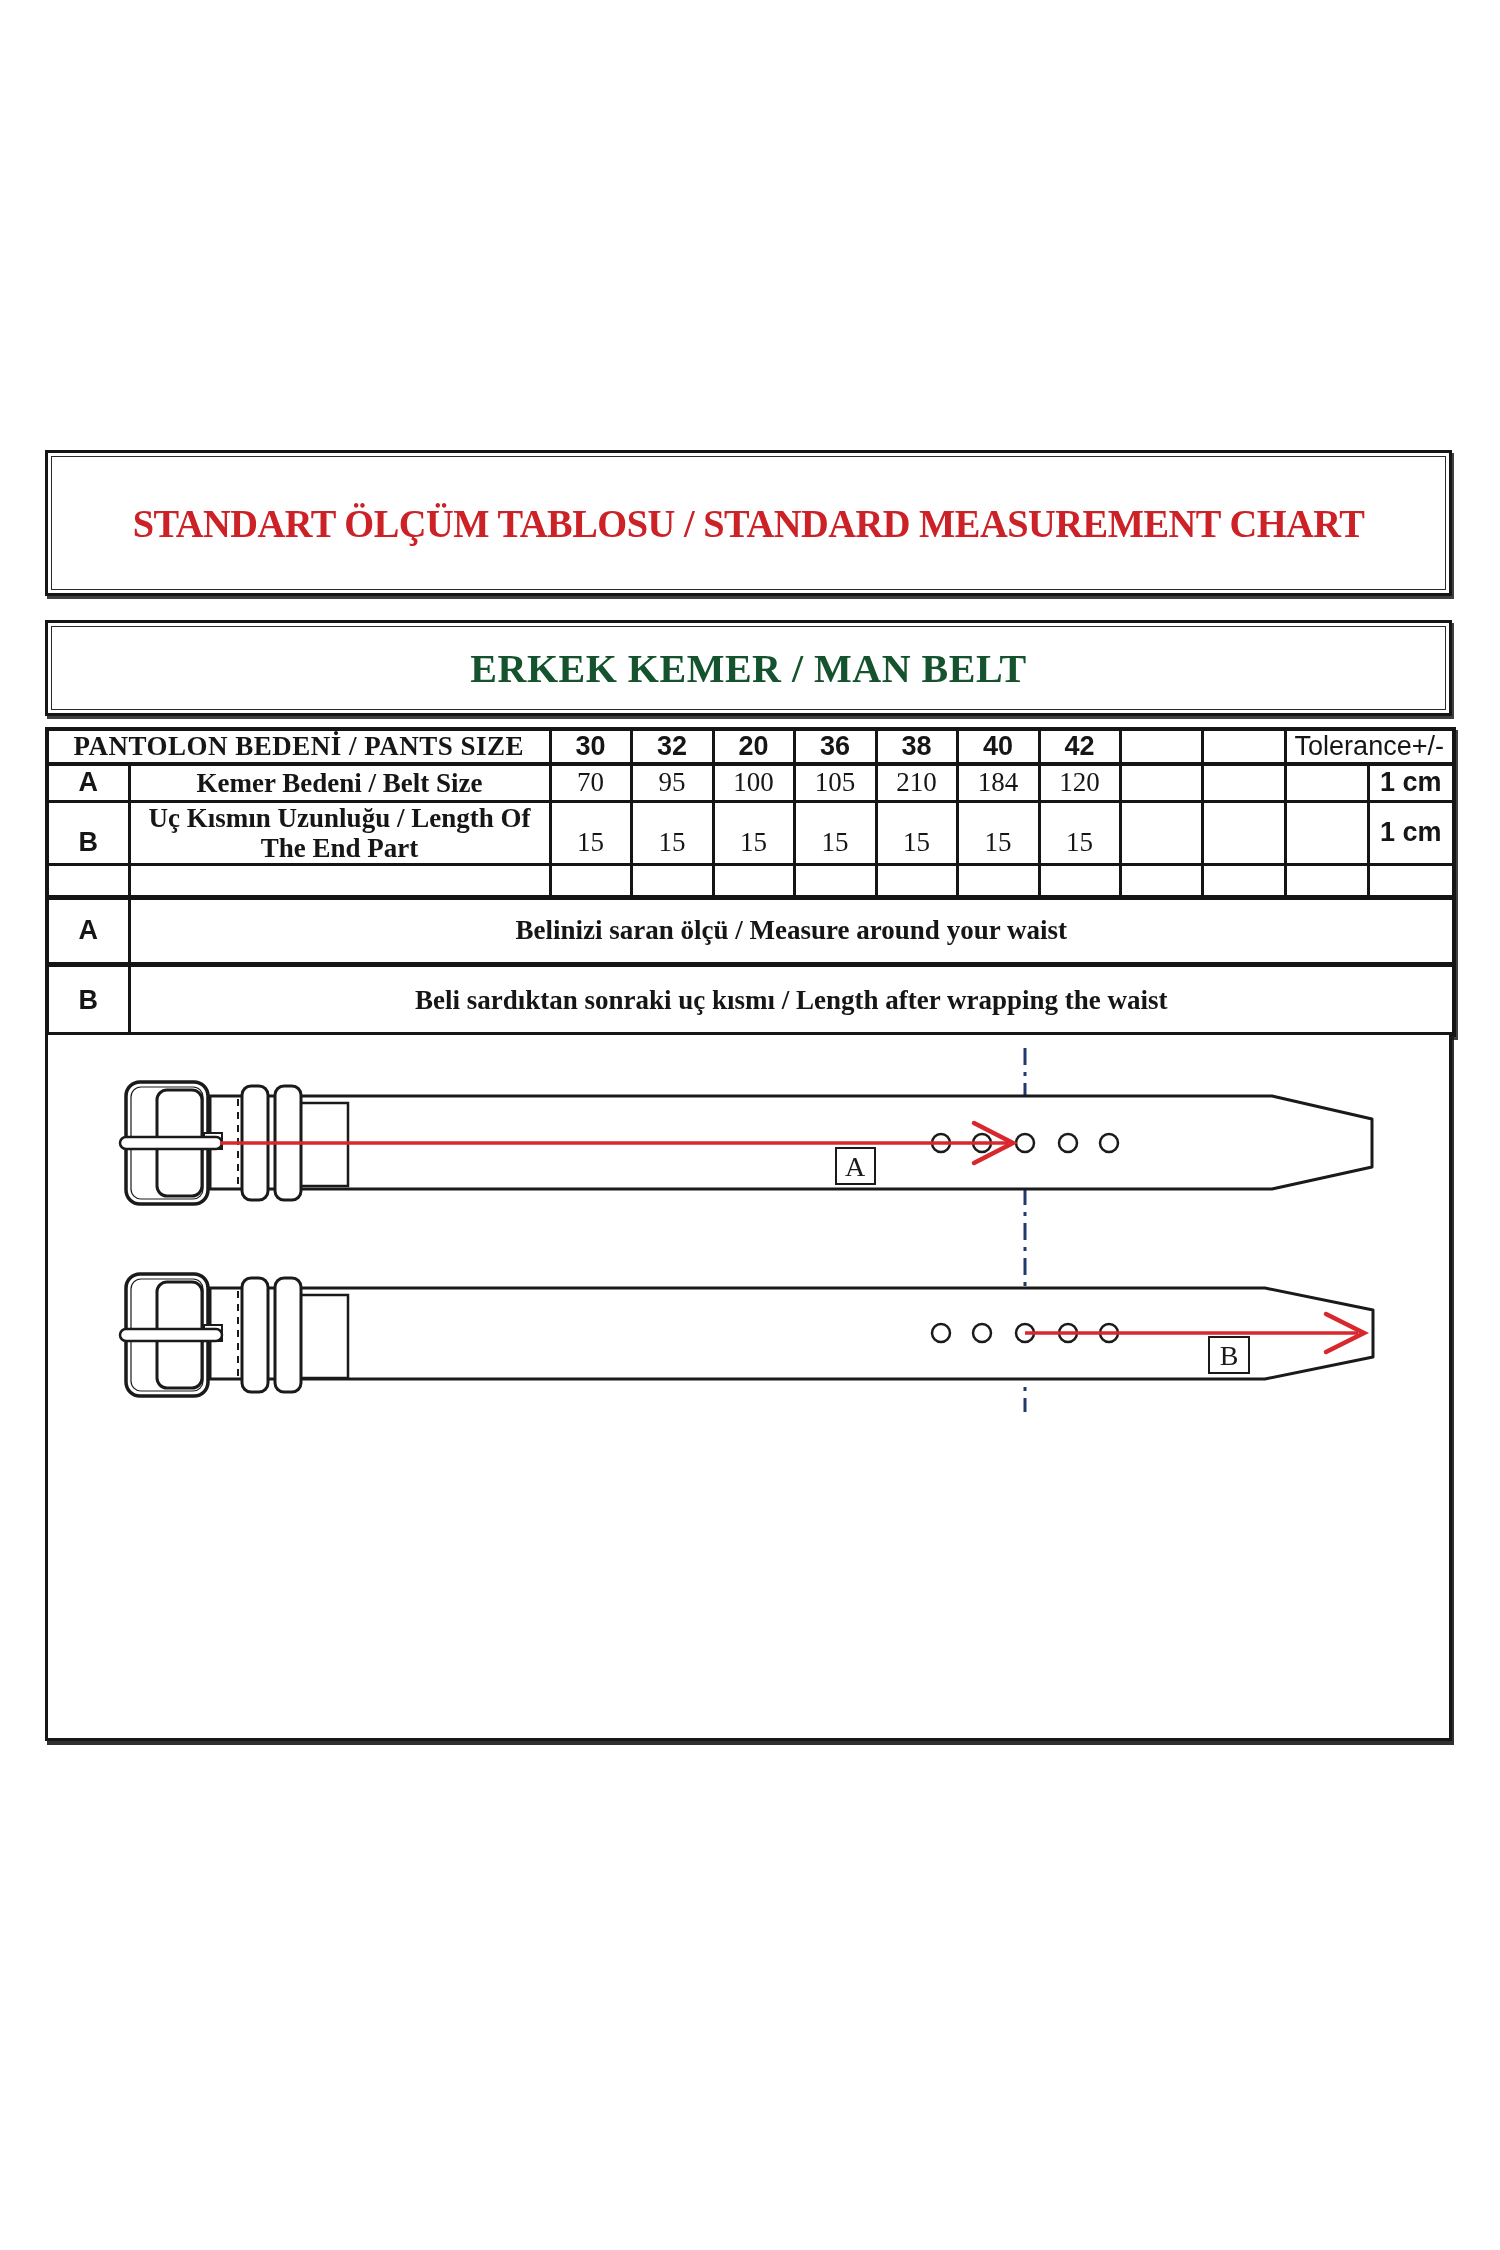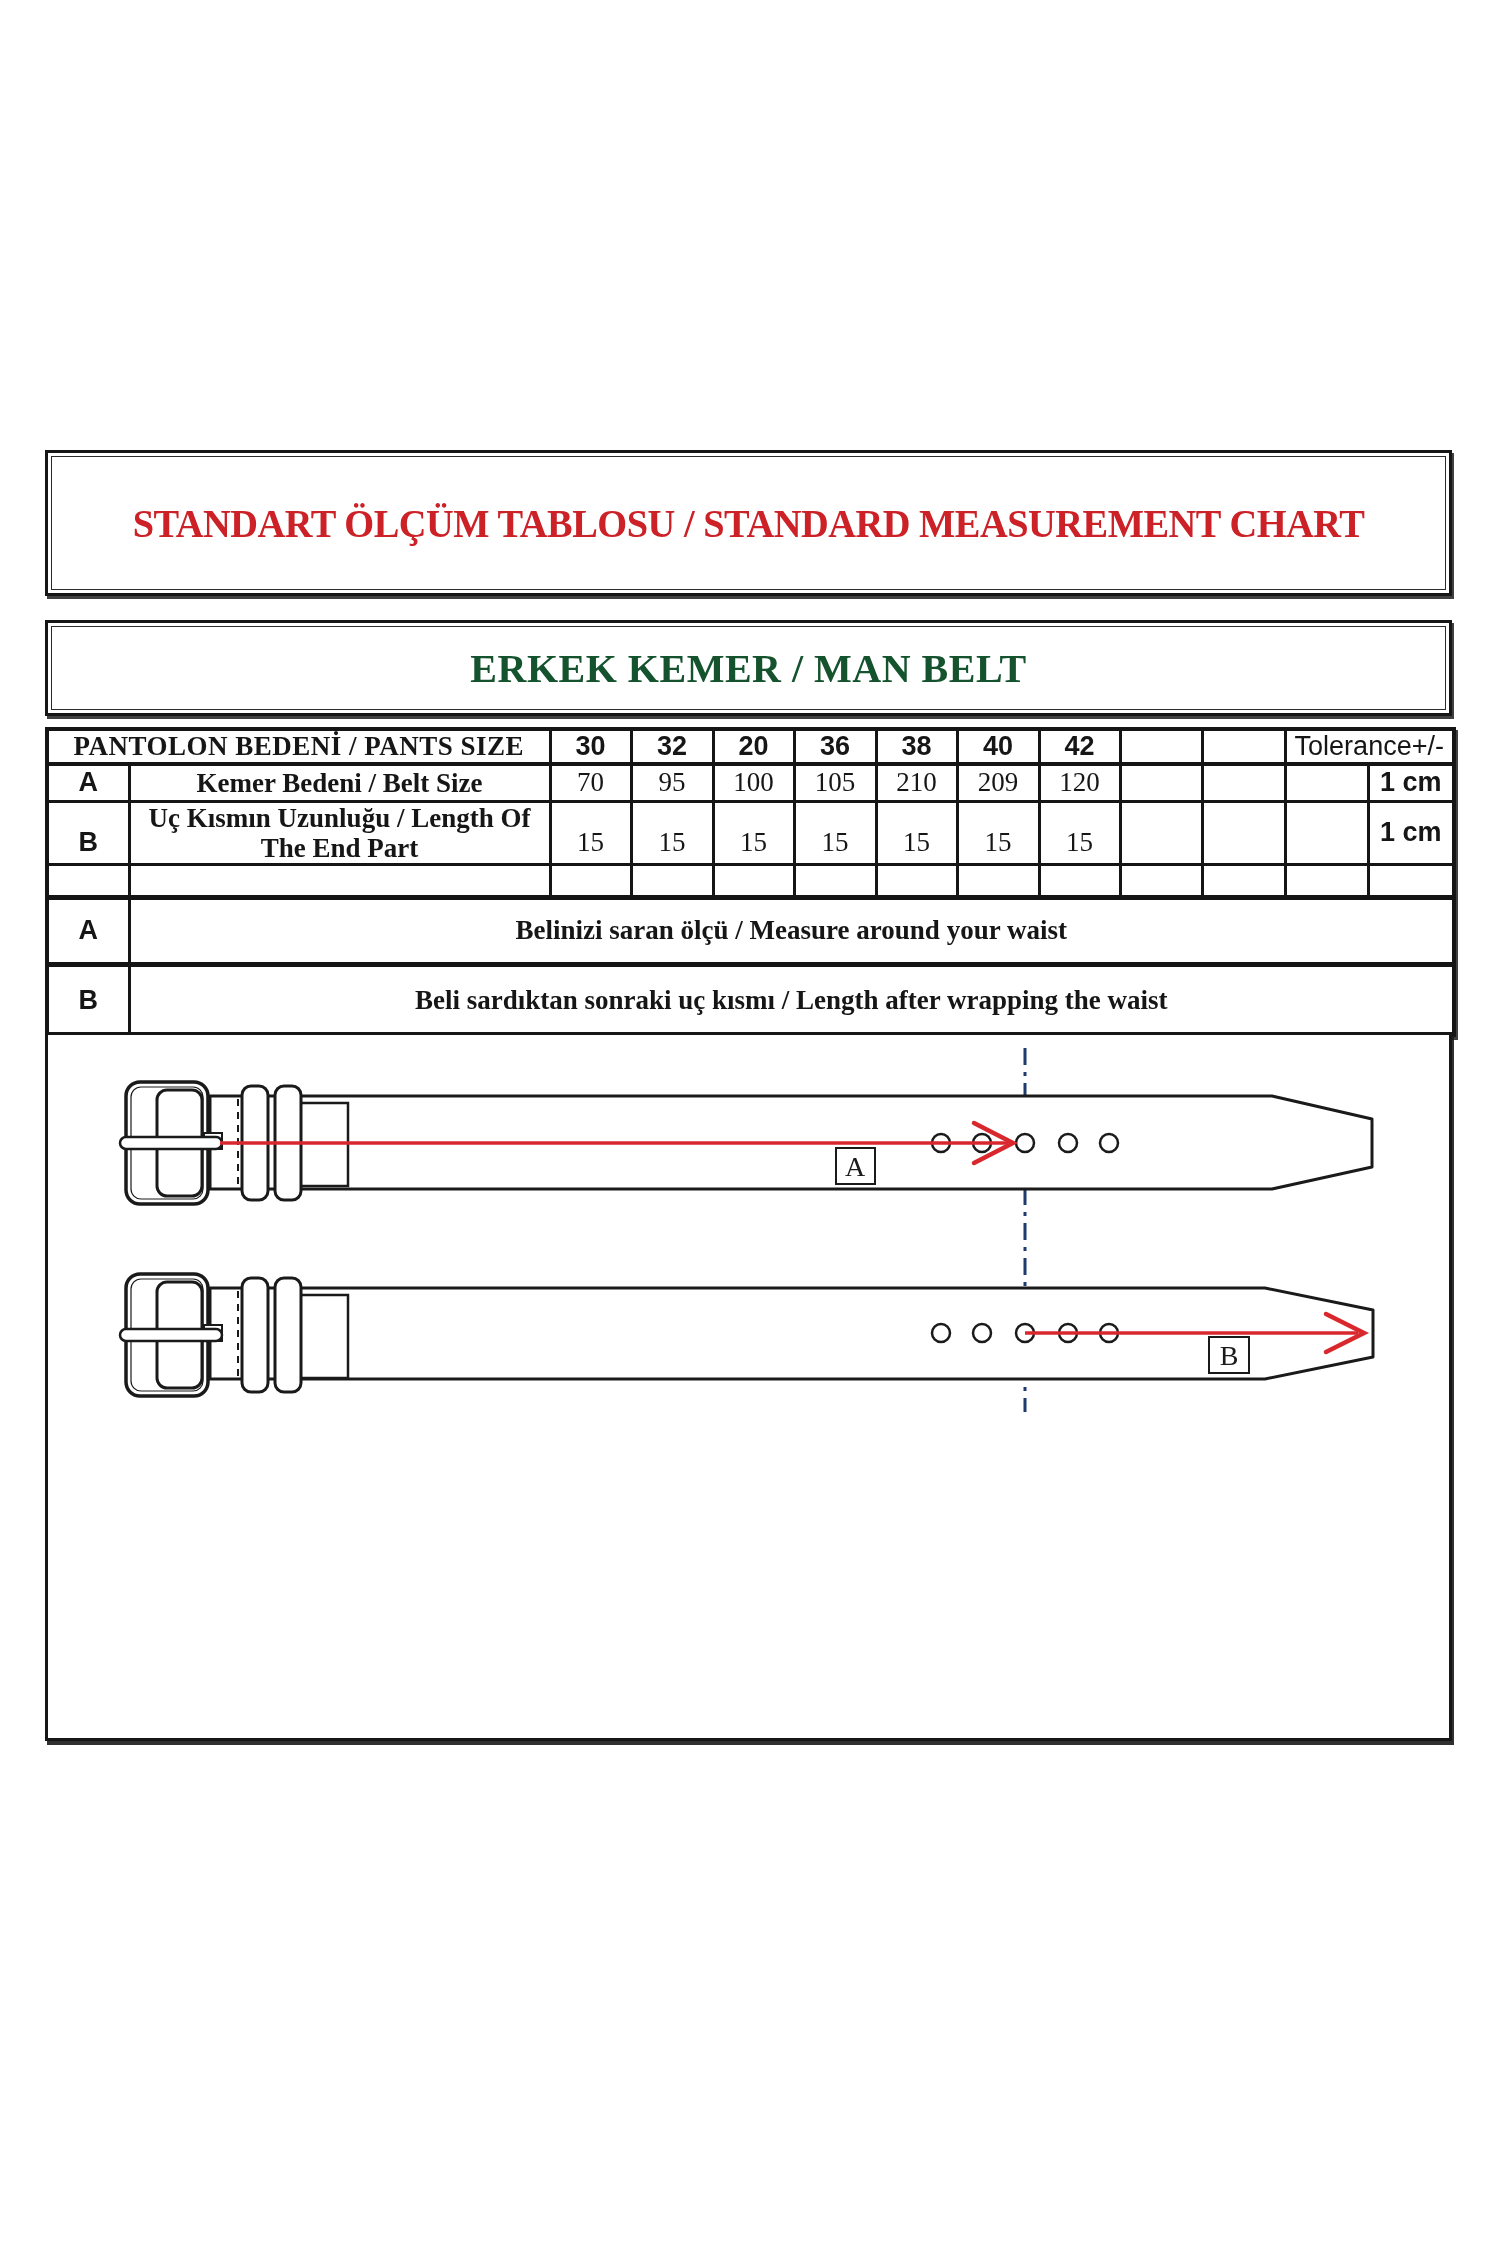--- a/index.html
+++ b/index.html
@@ -98,21 +98,21 @@
       <td colspan="2" class="c-tol">Tolerance+/-</td>
     </tr>
     <tr class="r-a" style="height:37px;">
       <td class="c-key">A</td>
       <td class="c-label">Kemer Bedeni / Belt Size</td>
       <td class="c-val">70</td>
       <td class="c-val">95</td>
       <td class="c-val">100</td>
       <td class="c-val">105</td>
       <td class="c-val">210</td>
-      <td class="c-val">209</td>
+      <td class="c-val">184</td>
       <td class="c-val">120</td>
       <td></td>
       <td></td>
       <td></td>
       <td class="c-cm">1 cm</td>
     </tr>
     <tr class="r-b" style="height:61px;">
       <td class="c-key">B</td>
       <td class="c-label">Uç Kısmın Uzunluğu / Length Of The End Part</td>
       <td class="c-val">15</td>

